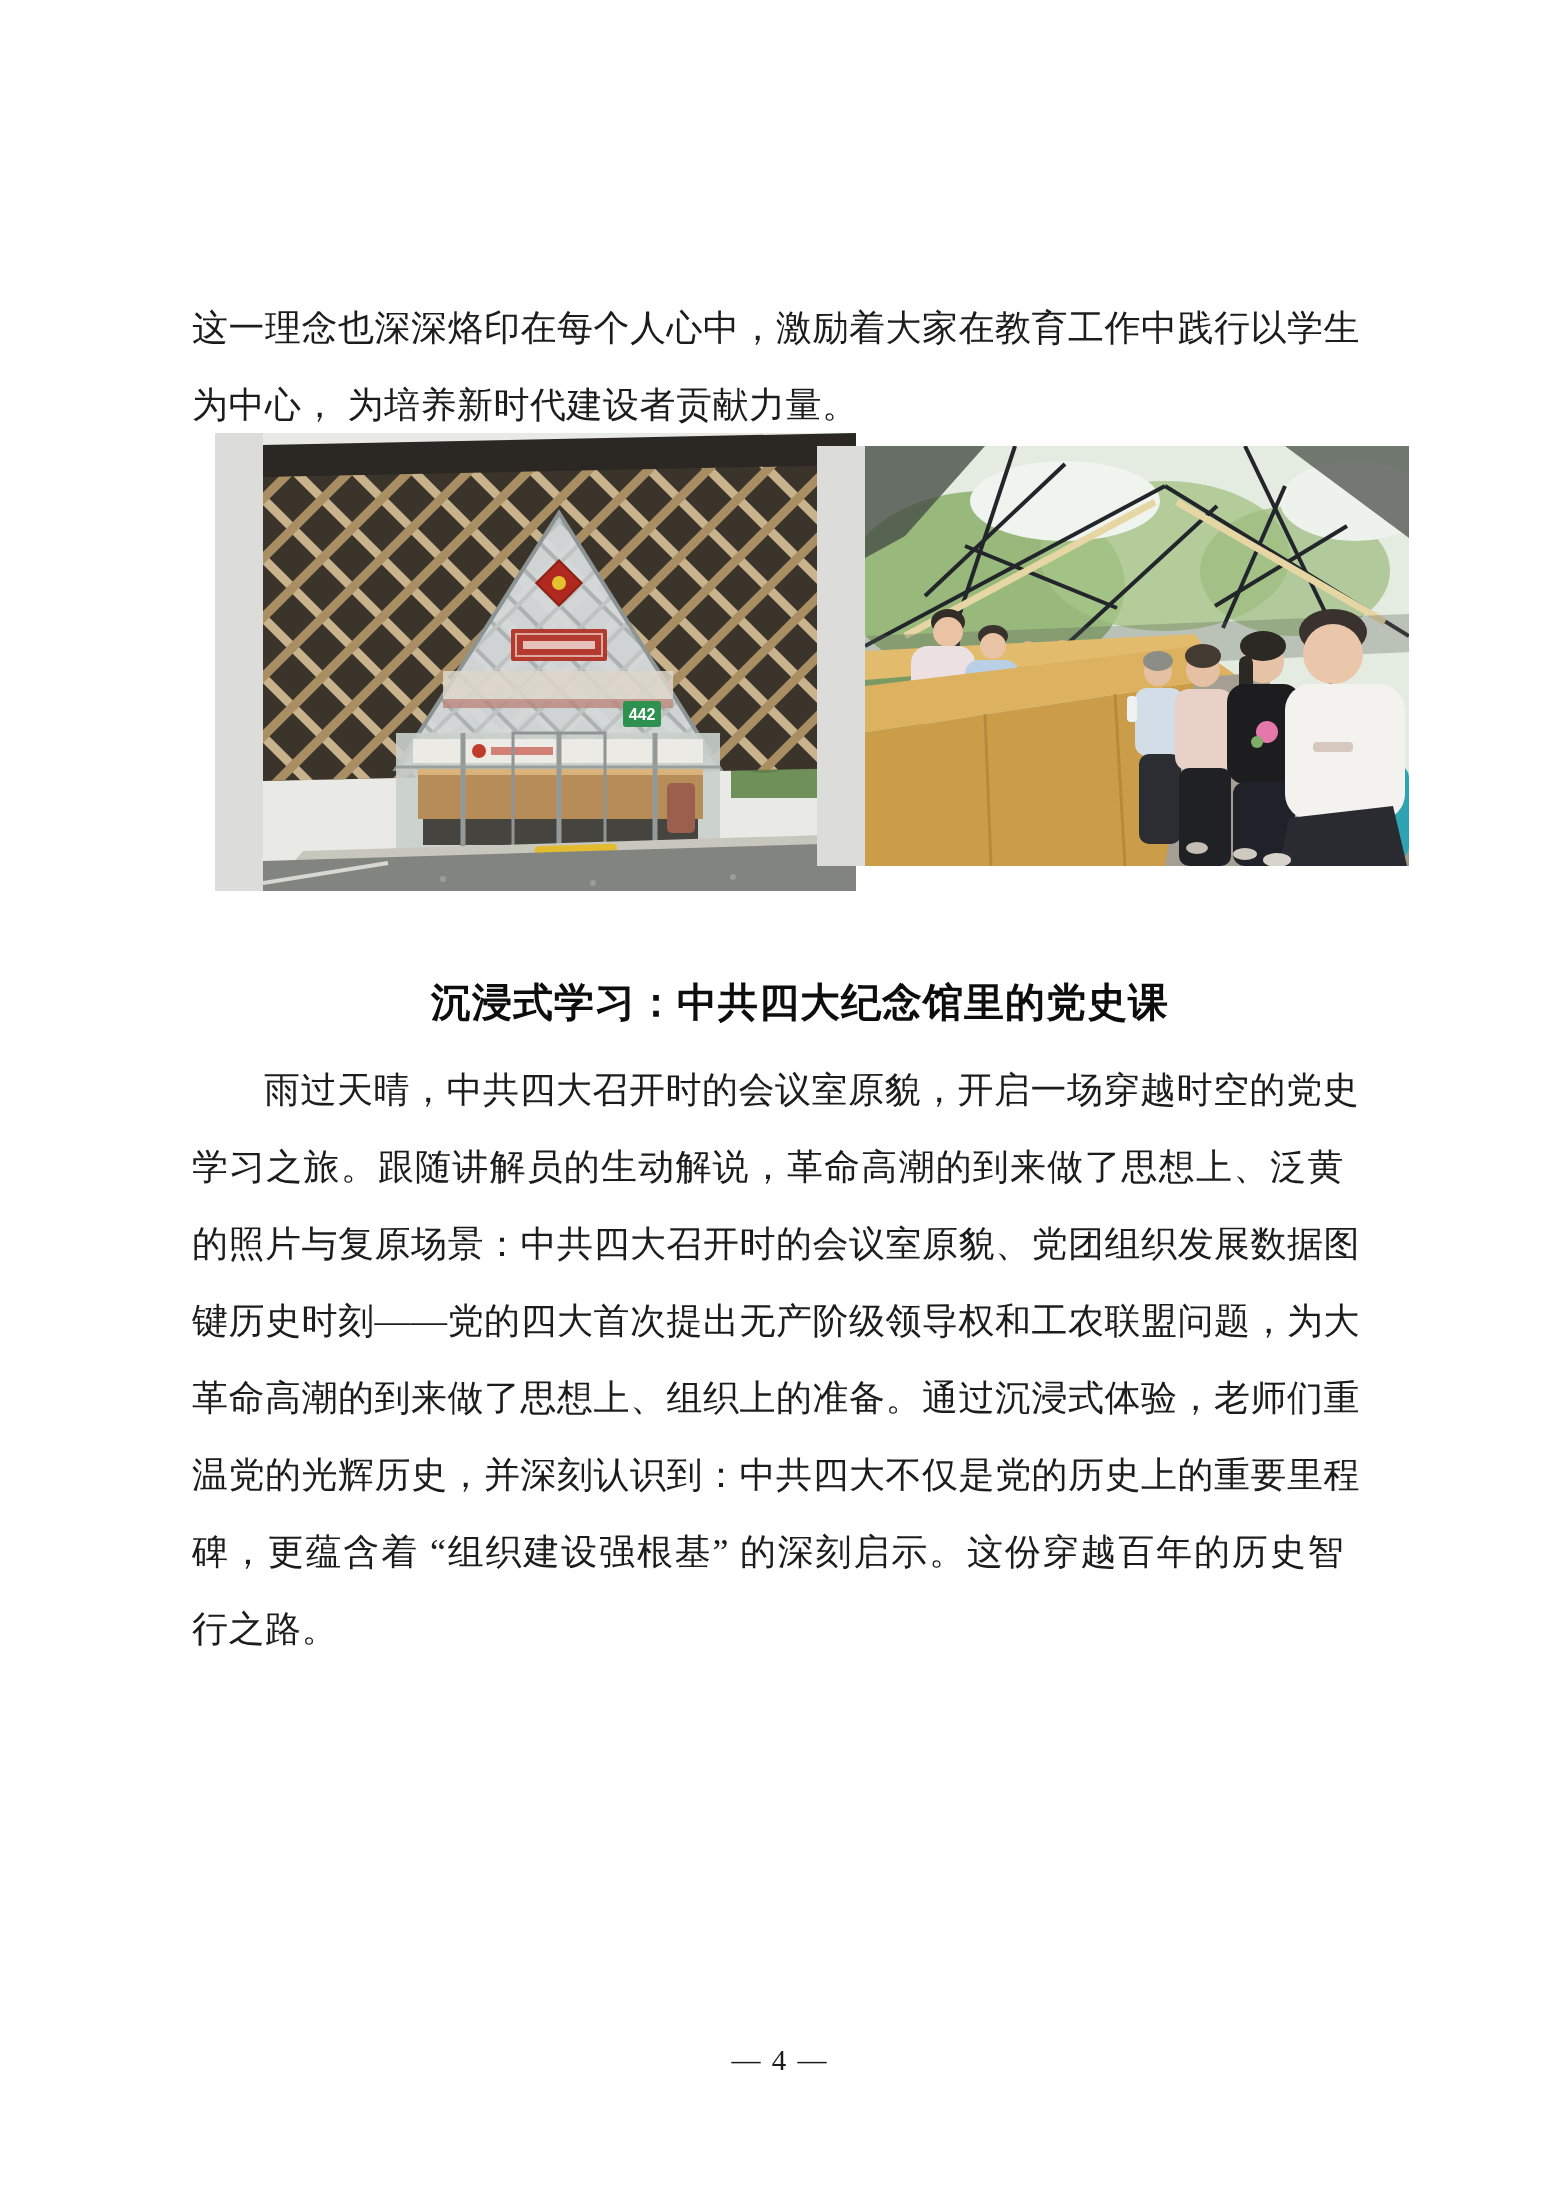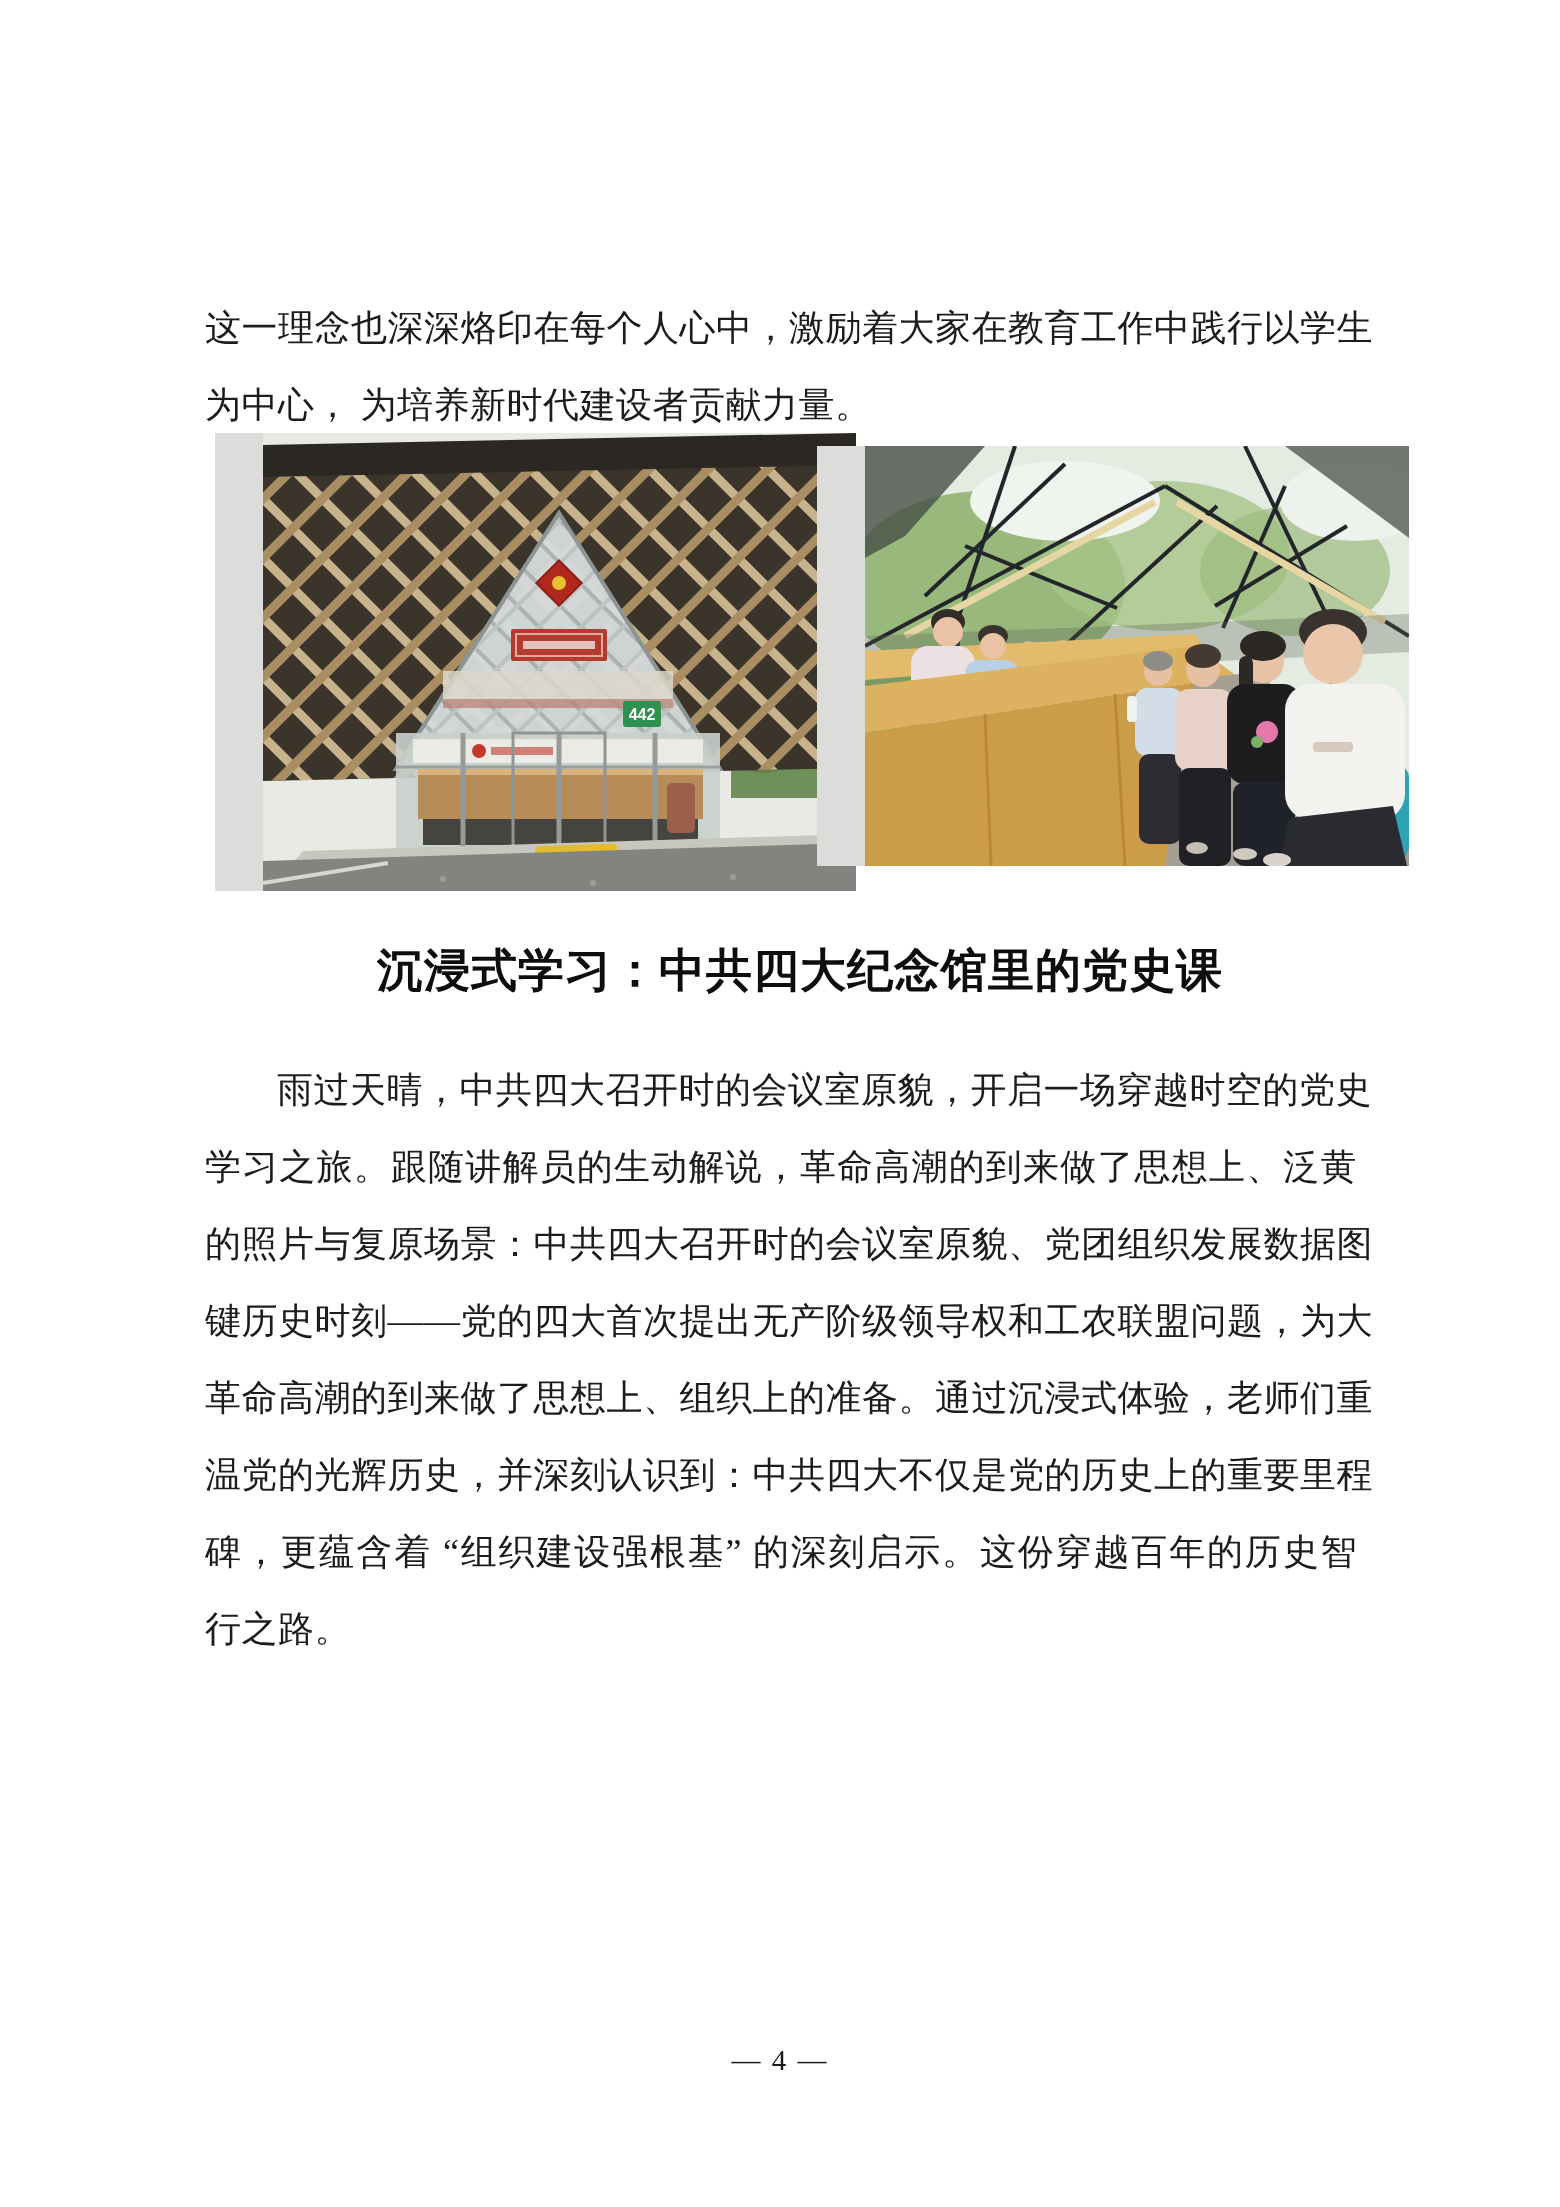--- a/index.html
+++ b/index.html
@@ -7,37 +7,37 @@
     position:relative;
     width:1560px;height:2207px;
     margin:0 auto;
     background:#ffffff;
     font-family:"Liberation Serif","DejaVu Serif",serif;
     color:#1c1c1c;
     overflow:hidden;
   }
   .bodytext{
     position:absolute;
-    left:205px;width:1152px;
+    left:192px;width:1152px;
     font-size:36px;
     letter-spacing:0.5px;
   }
   .tline{
     height:77px;line-height:77px;
     text-align:justify;text-align-last:justify;
     white-space:nowrap;
   }
   .tline.lastline{text-align-last:left;}
   .tline.indent{padding-left:72px;}
   .heading{
-    position:absolute;left:0;right:0;top:940px;
+    position:absolute;left:0;right:0;top:972px;
     height:60px;line-height:60px;
     text-align:center;
     font-family:"Liberation Sans","DejaVu Sans",sans-serif;
-    font-weight:700;font-size:46px;letter-spacing:1px;
+    font-weight:700;font-size:40px;letter-spacing:1px;
     color:#0d0d0d;
     padding-left:40px;
   }
   .photo{position:absolute;overflow:hidden;background:#dcdcda;padding-left:48px;}
   .photo svg{display:block;width:100%;height:100%;}
   #photo-left{left:215px;top:433px;width:593px;height:458px;}
   #photo-right{left:817px;top:446px;width:544px;height:420px;}
   .pagenum{
     position:absolute;left:0;right:0;top:2040px;
     height:40px;line-height:40px;

